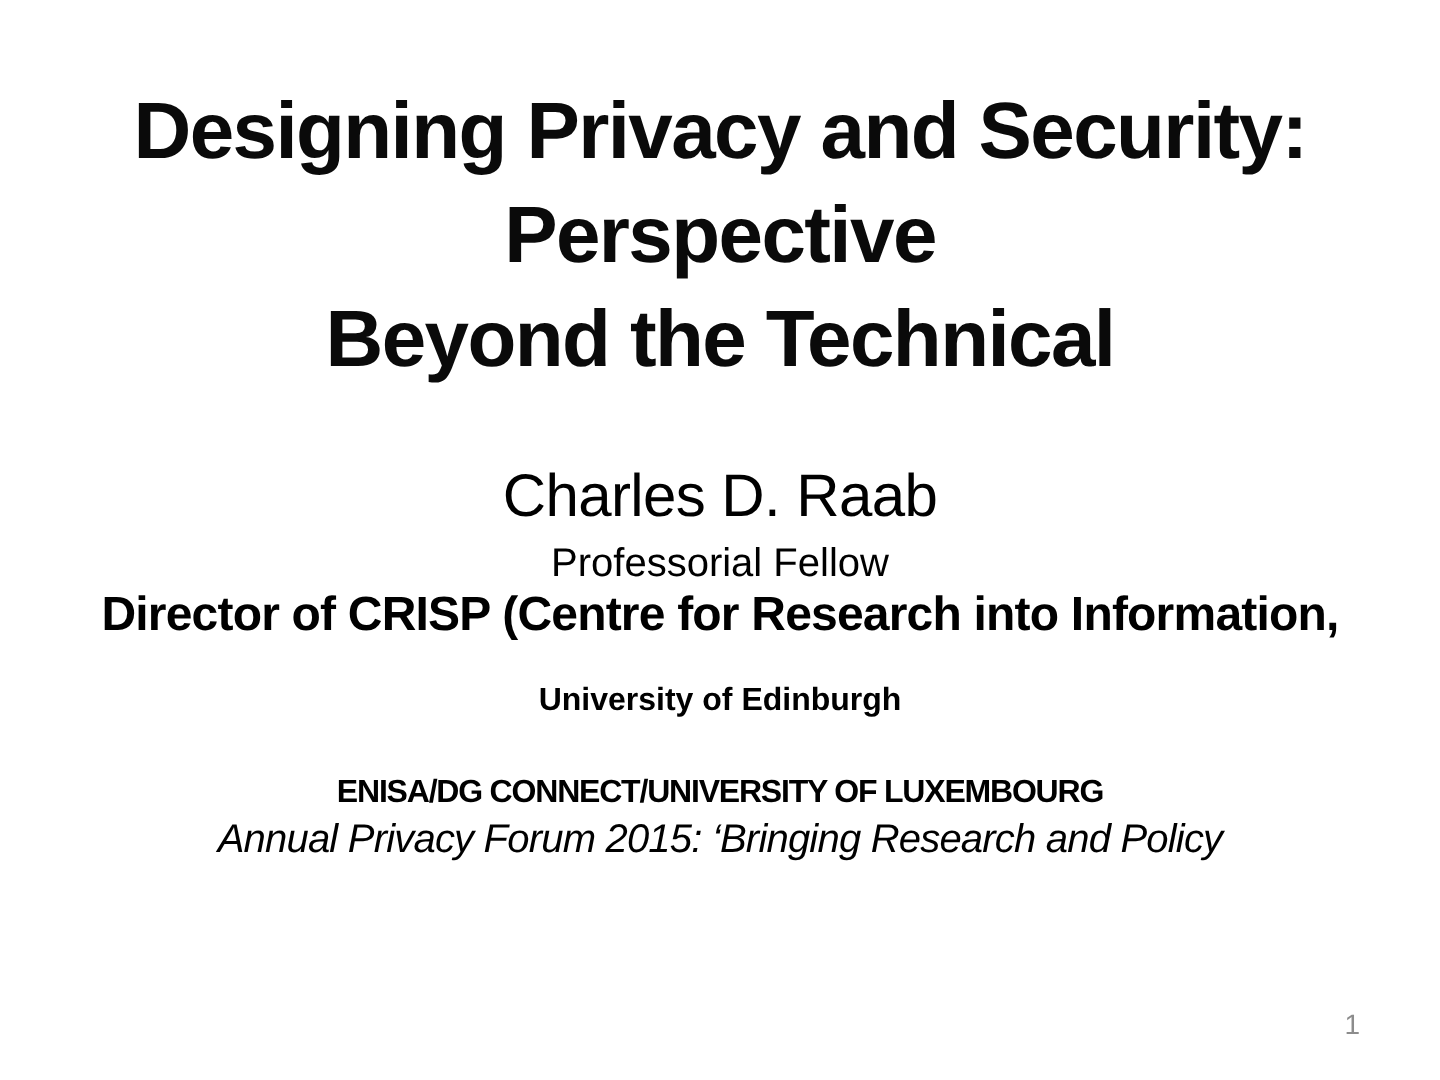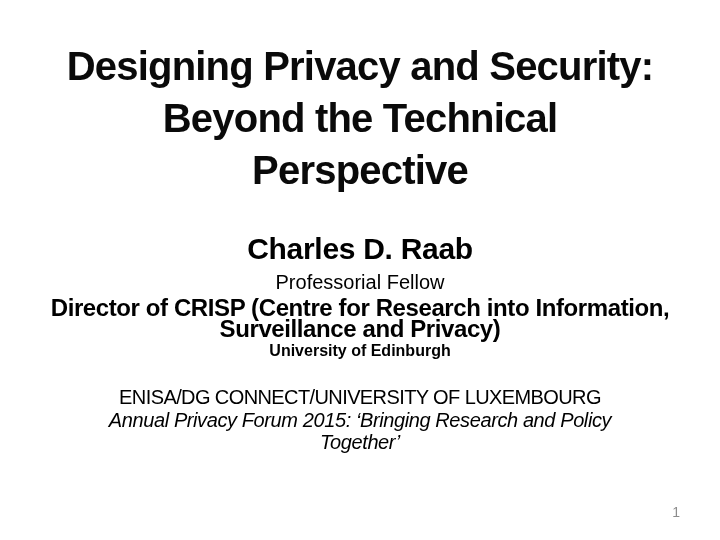--- a/index.html
+++ b/index.html
@@ -27,21 +27,21 @@
     font-size: 40px;
     font-weight: 700;
     line-height: 52px;
     letter-spacing: -0.8px;
     color: #0a0a0a;
   }
   .title .line { white-space: nowrap; }
   .author-name {
     top: 232px;
     font-size: 30px;
-    font-weight: 700;
+    font-weight: 400;
     line-height: 34px;
     letter-spacing: -0.3px;
   }
   .author-role {
     top: 271px;
     font-size: 20px;
     font-weight: 400;
     line-height: 22px;
   }
   .author-affil {
@@ -52,22 +52,22 @@
     letter-spacing: -0.4px;
   }
   .author-univ {
     top: 340px;
     font-size: 16px;
     font-weight: 700;
     line-height: 21px;
   }
   .event-org {
     top: 386px;
-    font-size: 20px;
-    font-weight: 400;
+    font-size: 16px;
+    font-weight: 700;
     line-height: 22px;
     letter-spacing: -0.6px;
   }
   .event-forum {
     top: 409px;
     font-size: 20px;
     font-weight: 400;
     font-style: italic;
     line-height: 22px;
     letter-spacing: -0.4px;
@@ -88,38 +88,36 @@
     text-align: right;
   }
 </style>
 </head>
 <body>
 
 <div class="slide">
 
   <div class="block title">
     <div class="line">Designing Privacy and Security:</div>
+    <div class="line">Perspective</div>
     <div class="line">Beyond the Technical</div>
-    <div class="line">Perspective</div>
   </div>
 
   <div class="block author-name">Charles D. Raab</div>
 
   <div class="block author-role">Professorial Fellow</div>
 
   <div class="block author-affil">
     <div>Director of CRISP (Centre for Research into Information,</div>
-    <div>Surveillance and Privacy)</div>
   </div>
 
   <div class="block author-univ">University of Edinburgh</div>
 
   <div class="block event-org">ENISA/DG CONNECT/UNIVERSITY OF LUXEMBOURG</div>
 
   <div class="block event-forum">
     <div>Annual Privacy Forum 2015: ‘Bringing Research and Policy</div>
-    <div>Together’</div>
   </div>
 
 
   <div class="page-number">1</div>
 
 </div>
 
 </body></html>

